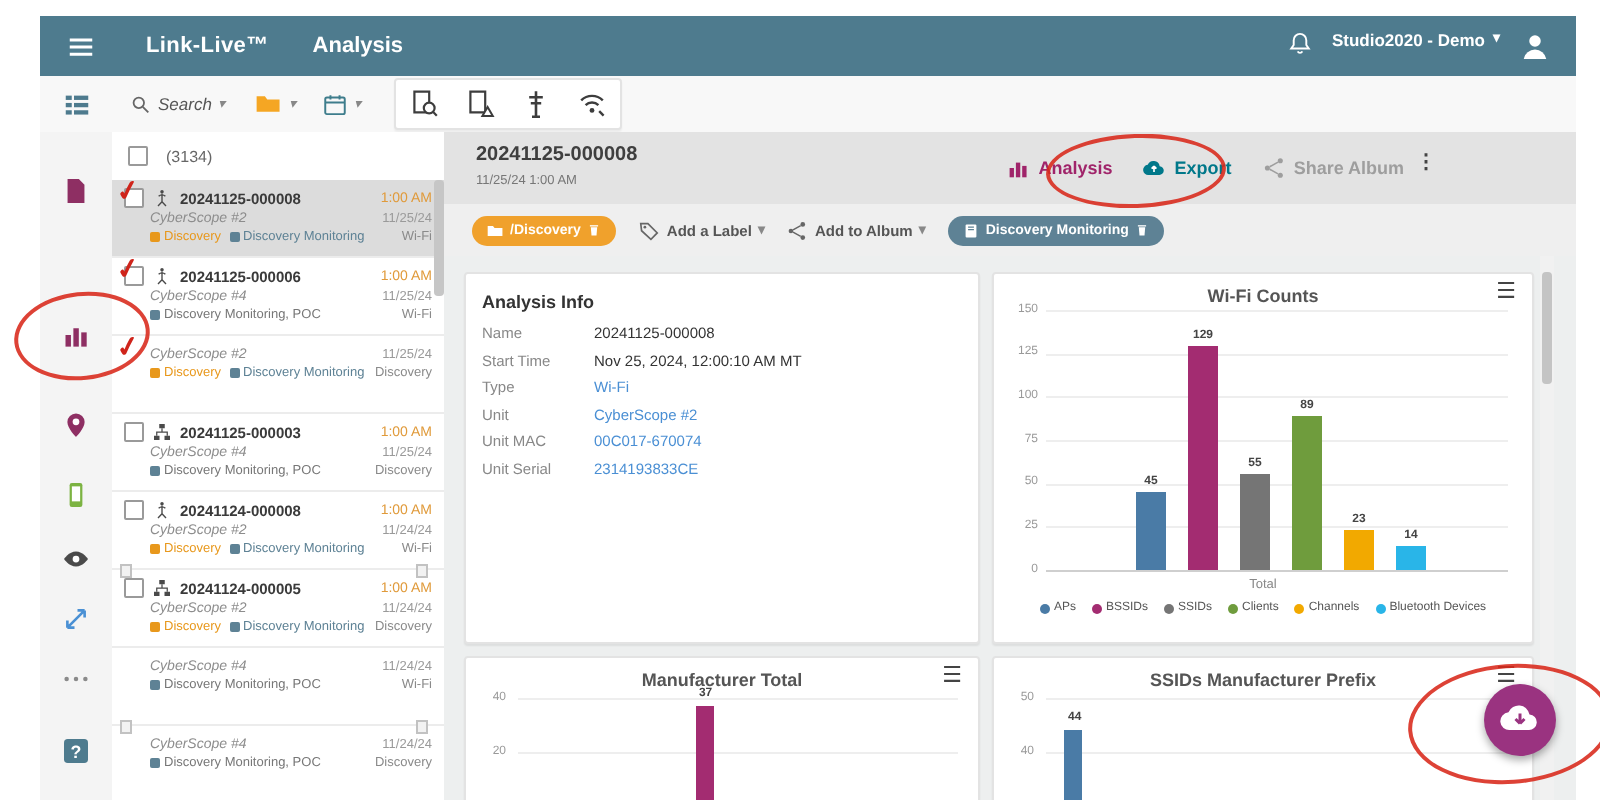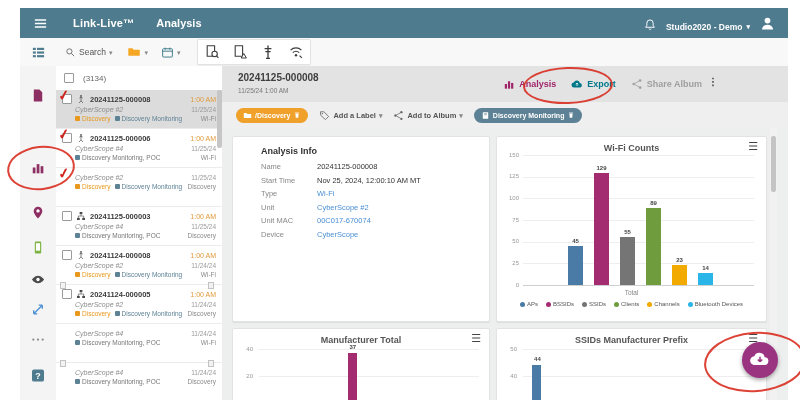--- a/index.html
+++ b/index.html
@@ -3,25 +3,25 @@
 <meta charset="utf-8">
 <style>
   html,body{margin:0;padding:0;width:800px;height:400px;background:#fff;overflow:hidden;
     font-family:"Liberation Sans",sans-serif;-webkit-font-smoothing:antialiased;}
   #app{position:absolute;left:20px;top:8px;width:768px;height:392px;background:#fff;}
   
   #hdr{position:absolute;left:0;top:0;width:768px;height:30px;background:#4e7b8e;display:flex;align-items:center;color:#fff;}
   .hdr-burger{margin-left:13px;display:flex;}
   .hdr-brand{margin-left:25px;font-size:11px;font-weight:bold;letter-spacing:.2px;}
   .hdr-page{margin-left:22px;font-size:11px;font-weight:bold;}
-  .hdr-right{margin-left:auto;display:flex;align-items:flex-end;margin-right:12px;gap:9px;}
+  .hdr-right{margin-left:auto;display:flex;align-items:flex-start;margin-right:12px;gap:9px;}
   .hdr-account{font-size:8.5px;font-weight:bold;display:flex;align-items:center;gap:4px;}
   .caret{font-size:7px;line-height:1;}
   
-  #tb{position:absolute;left:0;top:30px;width:768px;height:28px;background:#f8f8f8;border-bottom:2px solid #701a75;display:flex;align-items:center;}
+  #tb{position:absolute;left:0;top:30px;width:768px;height:28px;background:#f8f8f8;border-bottom:2px solid #701a75;display:flex;align-items:center;font-style:italic;}
   .tb-item{display:flex;align-items:center;gap:3px;color:#555;font-size:8.5px;}
   .tb-list{margin-left:11px;}
   .tb-search{margin-left:19px;}
   .tb-folder{margin-left:15px;}
   .tb-cal{margin-left:13px;}
   #tb-group{margin-left:17px;background:#fff;border:1px solid #e3e3e3;border-radius:2px;height:24px;display:flex;align-items:center;padding:0 6px;gap:12px;box-shadow:0 1px 1px rgba(0,0,0,.05);}
   .tb-gicon{display:flex;}
   
   #rail{position:absolute;left:0;top:58px;width:36px;height:334px;background:#f4f4f4;border-right:1px solid #e4e4e4;}
   .rail-ic{position:absolute;left:50%;transform:translateX(-50%);display:flex;}
@@ -61,21 +61,21 @@
   .pill.slate{background:#5e8295;}
   .tag-btn{display:flex;align-items:center;gap:3px;font-size:7.5px;color:#555;font-weight:bold;}
   
   .card{position:absolute;background:#fff;border:1px solid #e3e3e3;border-radius:2px;box-shadow:0 1px 1px rgba(0,0,0,.07);}
   #card-info{left:10px;top:70px;width:256px;height:184px;}
   #card-wifi{left:274px;top:70px;width:269px;height:184px;}
   #card-mfg{left:10px;top:262px;width:256px;height:130px;}
   #card-client{left:274px;top:262px;width:269px;height:130px;}
   .card-title{text-align:center;font-size:9px;font-weight:bold;color:#555;margin-top:6px;}
   .card-menu{position:absolute;right:8px;top:4px;color:#444;font-size:11px;line-height:1;}
-  .info-body{padding:9px 12px 0 28px;}
+  .info-body{padding:9px 12px 0 8px;}
   .info-title{font-size:9px;font-weight:bold;color:#333;margin-bottom:6px;}
   .irow{display:flex;margin-top:4.5px;}
   .ilabel{width:56px;font-size:7.5px;color:#888;flex:none;}
   .ival{font-size:7.5px;color:#333;}
   .ival.link{color:#4a8fd4;}
   
   .gl{position:absolute;left:26px;right:12px;height:1px;background:#eeeeee;}
   .gl.base{background:#cfcfcf;}
   .yl{position:absolute;left:2px;width:20px;text-align:right;font-size:6px;color:#999;}
   #wifi-bars{position:absolute;left:30px;right:12px;top:18px;height:130px;display:flex;align-items:flex-end;justify-content:center;gap:11px;}
@@ -575,22 +575,22 @@
             </div>
             <div class="irow">
               <span class="ilabel">Unit</span>
               <span class="ival link">CyberScope #2</span>
             </div>
             <div class="irow">
               <span class="ilabel">Unit MAC</span>
               <span class="ival link">00C017-670074</span>
             </div>
             <div class="irow">
-              <span class="ilabel">Device</span>
-              <span class="ival link">CyberScope</span>
+              <span class="ilabel">Unit Serial</span>
+              <span class="ival link">2314193833CE</span>
             </div>
           </div>
       </div>
     </div>
 
     <div class="card" id="card-wifi">
       <div class="card-title">Wi-Fi Counts</div>
       <span class="card-menu">☰</span>
       <div id="wifi-grid">
           <div class="gl base" style="top: 148px;"></div>

